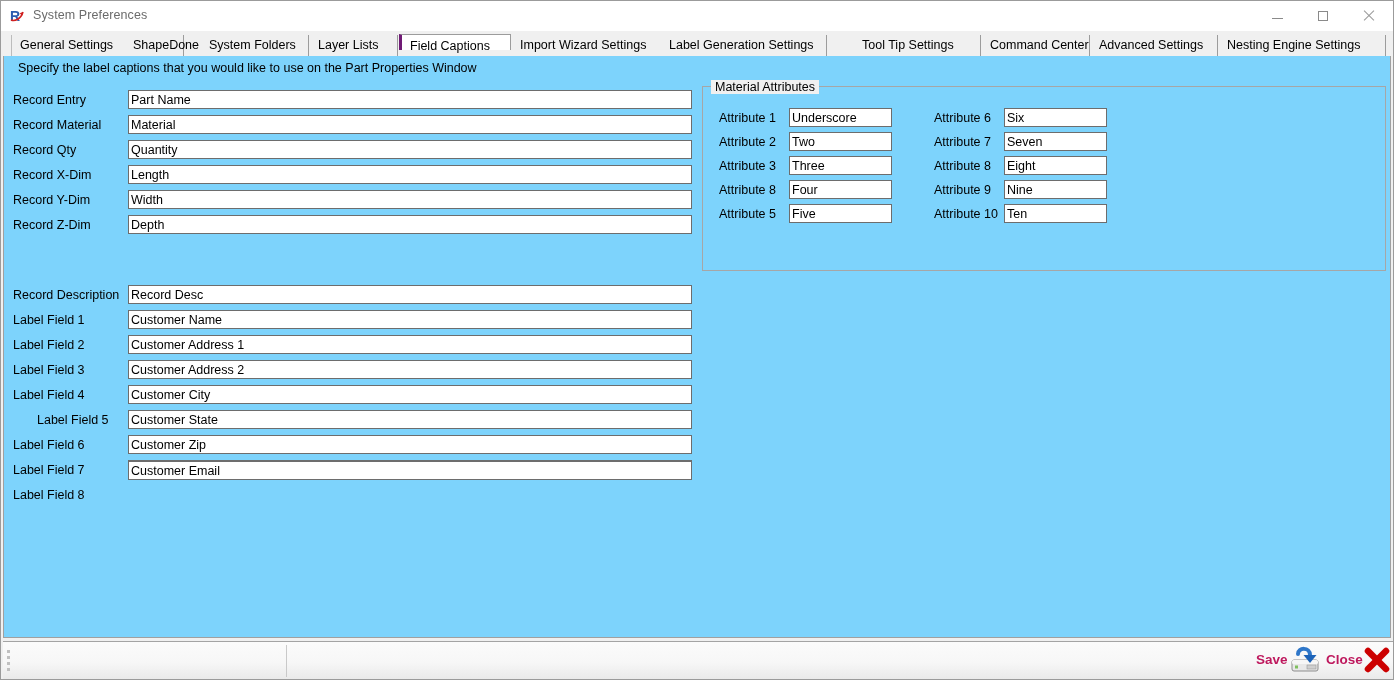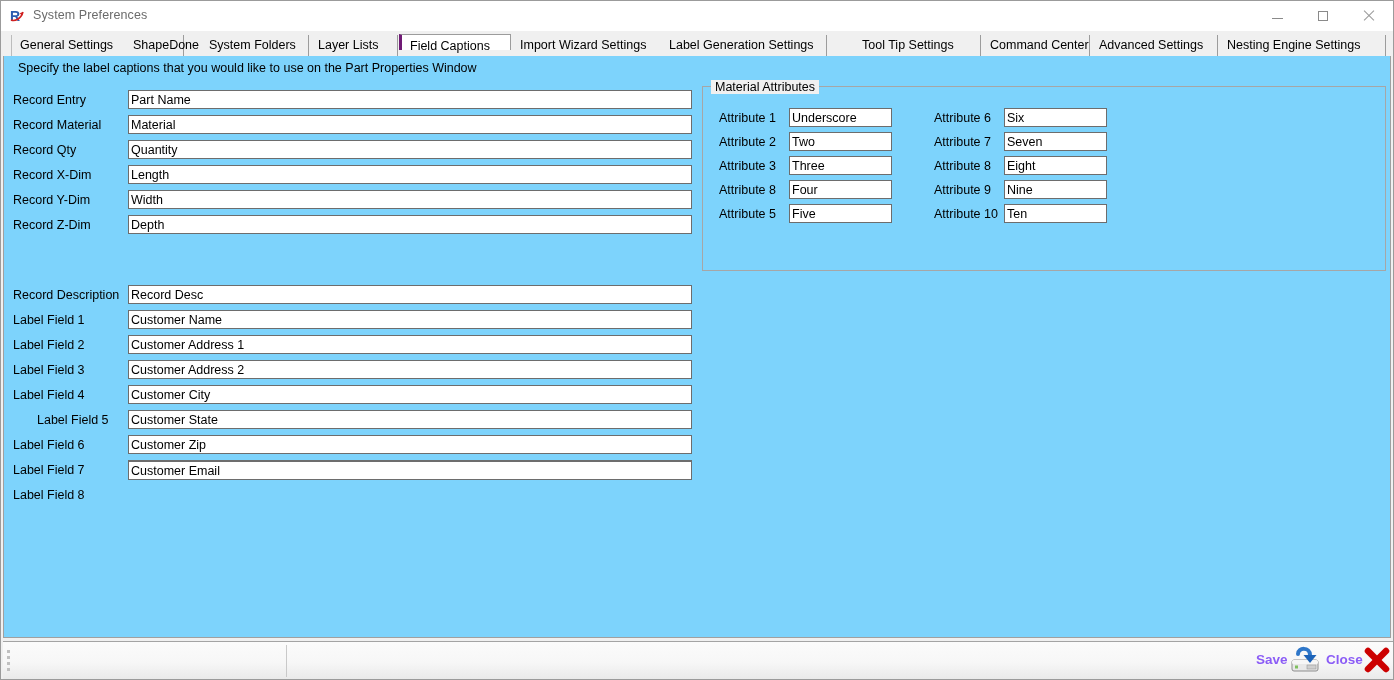--- a/index.html
+++ b/index.html
@@ -212,21 +212,21 @@
     position: absolute;
     left: 283px; top: 3px;
     width: 1px; height: 32px;
     background: #c9c9c9;
   }
   .action-label {
     position: absolute;
     top: 651px;
     font-size: 13.5px;
     font-weight: bold;
-    color: #8b5cf6;
+    color: #be185d;
     white-space: nowrap;
     cursor: default;
   }
   .save-label  { left: 1255px; }
   .close-label { left: 1325px; }
   .save-icon {
     position: absolute;
     left: 1288px; top: 642px;
     width: 32px; height: 32px;
   }

